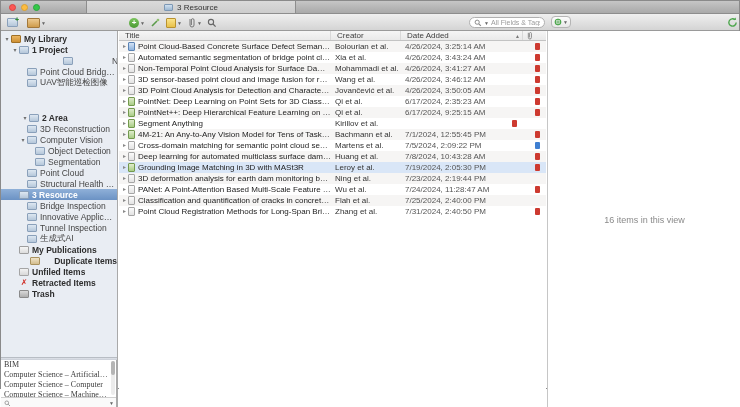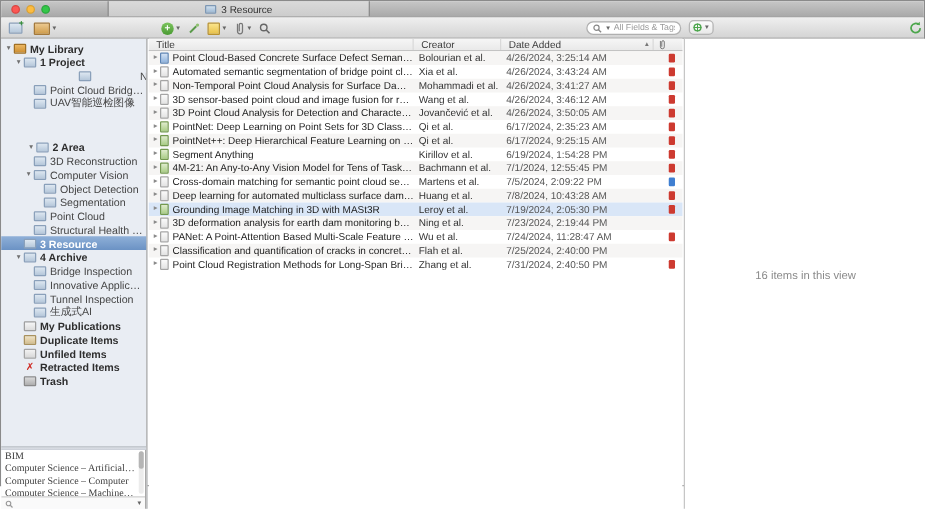--- a/index.html
+++ b/index.html
@@ -253,25 +253,20 @@
         <div class="srow child" style="padding-left: 18px;">
           <span class="disc"></span>
           <span class="icn folder"></span>
           <span class="slabel">Structural Health Monitor</span>
         </div>
         <div class="srow sel" style="padding-left: 10px;">
           <span class="disc"></span>
           <span class="icn folder"></span>
           <span class="slabel">3 Resource</span>
         </div>
-        <div class="srow" style="padding-left: 10px;">
-          <span class="disc">▾</span>
-          <span class="icn folder"></span>
-          <span class="slabel">4 Archive</span>
-        </div>
         <div class="srow child" style="padding-left: 18px;">
           <span class="disc"></span>
           <span class="icn folder"></span>
           <span class="slabel">Bridge Inspection</span>
         </div>
         <div class="srow child" style="padding-left: 18px;">
           <span class="disc"></span>
           <span class="icn folder"></span>
           <span class="slabel">Innovative Applications o</span>
         </div>
@@ -283,21 +278,21 @@
         <div class="srow child" style="padding-left: 18px;">
           <span class="disc"></span>
           <span class="icn folder"></span>
           <span class="slabel">生成式AI</span>
         </div>
         <div class="srow" style="padding-left: 10px;">
           <span class="disc"></span>
           <span class="icn publications"></span>
           <span class="slabel">My Publications</span>
         </div>
-        <div class="srow" style="padding-left: 10px;">
+        <div class="srow" style="padding-left: 10px; justify-content: space-between;">
           <span class="disc"></span>
           <span class="icn duplicates"></span>
           <span class="slabel">Duplicate Items</span>
         </div>
         <div class="srow" style="padding-left: 10px;">
           <span class="disc"></span>
           <span class="icn unfiled"></span>
           <span class="slabel">Unfiled Items</span>
         </div>
         <div class="srow" style="padding-left: 10px;">
@@ -436,21 +431,20 @@
             <span class="flag red"></span>
           </div>
         </div>
         <div class="trow">
           <div class="tcell title">
             <span class="rdisc">▸</span>
             <span class="doc green"></span>
             <span class="ttext">Segment Anything</span>
           </div>
           <div class="tcell creator">Kirillov et al.</div>
-          <div class="tcell date">6/19/2024, 1:54:28 PM</div>
           <div class="tcell attach">
             <span class="flag red"></span>
           </div>
         </div>
         <div class="trow odd">
           <div class="tcell title">
             <span class="rdisc">▸</span>
             <span class="doc green"></span>
             <span class="ttext">4M-21: An Any-to-Any Vision Model for Tens of Tasks and</span>
           </div>

